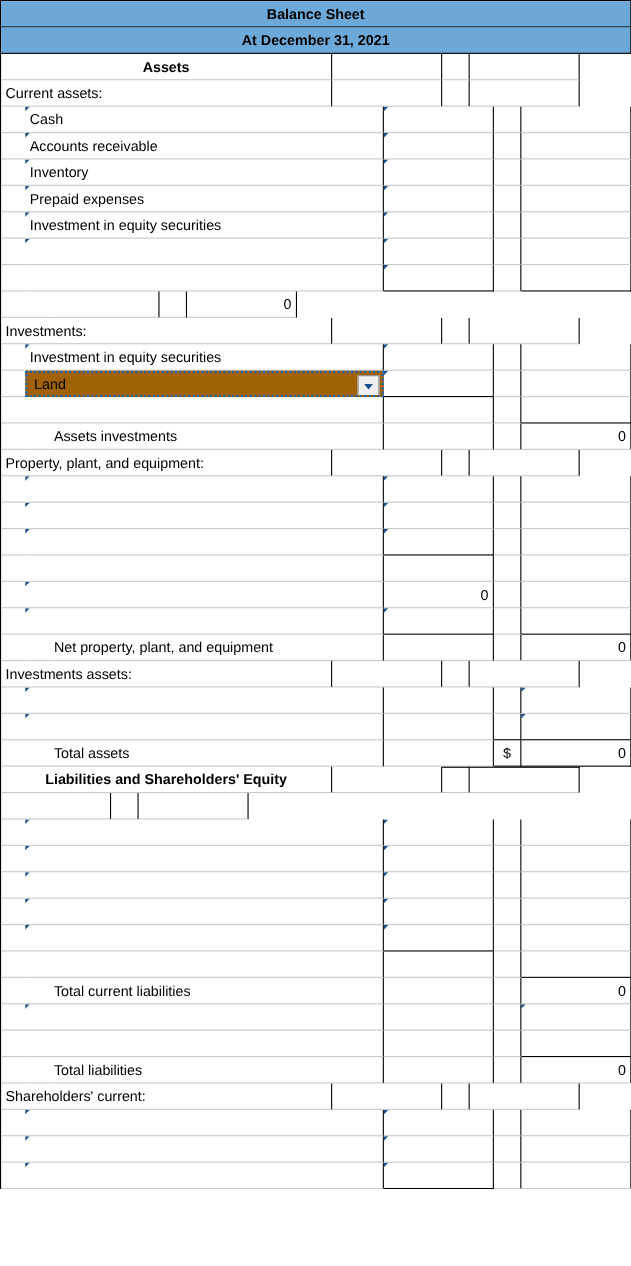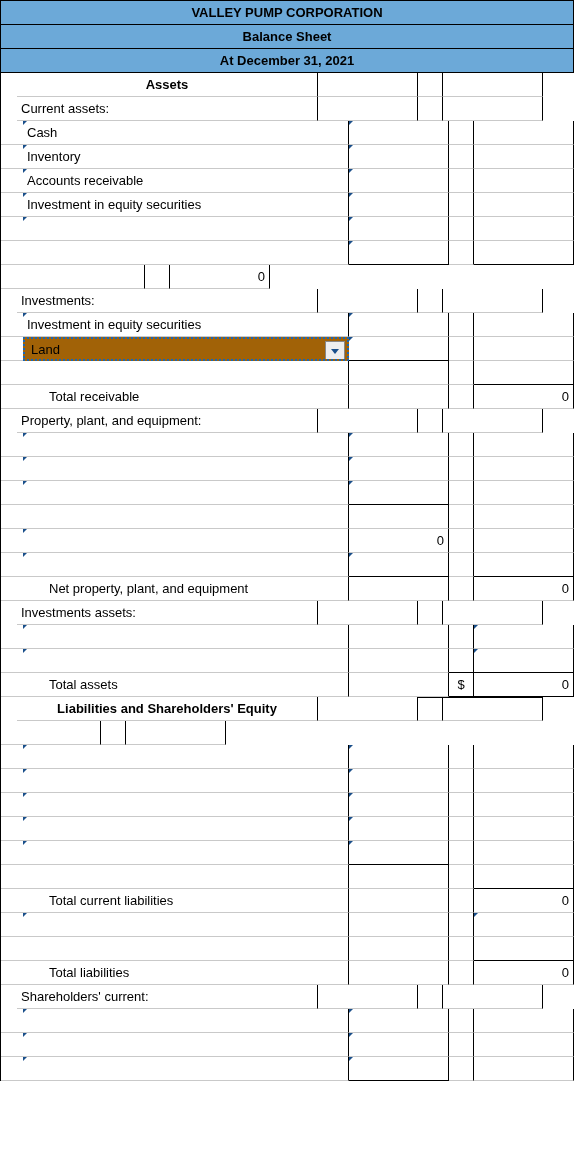--- a/index.html
+++ b/index.html
@@ -40,21 +40,21 @@
   }
   .section {
     font-weight: bold;
     justify-content: center;
     border-bottom: 1px solid #c9c9c9;
   }
   .bb { border-bottom: 1px solid #000 !important; }
   .num { justify-content: flex-end; }
   .c-ind2 { width: 22px; border-right: none; }
   .c-label { flex: 1 1 auto; }
-  .c-labelwide { width: 301px; margin-left: 16px; }
+  .c-labelwide { width: 301px; }
   .c-amt1 { width: 100px; }
   .c-amt2s { width: 25px; }
   .c-amt2 { width: 100px; }
   .tick {
     position: absolute;
     left: -1px;
     top: 0;
     width: 0;
     height: 0;
     border-top: 5px solid #1a4f8a;
@@ -84,23 +84,20 @@
     border-top: 5px solid #1a4f8a;
   }
   .noleft { border-left: none; }
 </style>
 </head>
 <body>
 
 <div class="sheet">
 
   <div class="row">
-      <div class="cell hdr" style="flex:1">VALLEY PUMP CORPORATION</div>
-    </div>
-  <div class="row">
       <div class="cell hdr" style="flex:1">Balance Sheet</div>
     </div>
   <div class="row">
       <div class="cell hdr" style="flex:1">At December 31, 2021</div>
     </div>
 
   <div class="row">
     <div class="cell section c-labelwide">Assets</div>
     <div class="cell c-amt1"></div>
     <div class="cell c-amt2s"></div>
@@ -124,42 +121,54 @@
         <span class="tick"></span>
       </div>
     <div class="cell c-amt2s"></div>
     <div class="cell c-amt2"></div>
   </div>
 
   <div class="row">
     <div class="cell c-ind2"></div>
     <div class="cell c-label">
         <span class="tick"></span>
+        <span>Accounts receivable</span>
+      </div>
+    <div class="cell c-amt1">
+        <span class="tick"></span>
+      </div>
+    <div class="cell c-amt2s"></div>
+    <div class="cell c-amt2"></div>
+  </div>
+
+  <div class="row">
+    <div class="cell c-ind2"></div>
+    <div class="cell c-label">
+        <span class="tick"></span>
         <span>Inventory</span>
       </div>
     <div class="cell c-amt1">
         <span class="tick"></span>
       </div>
     <div class="cell c-amt2s"></div>
     <div class="cell c-amt2"></div>
   </div>
 
   <div class="row">
     <div class="cell c-ind2"></div>
     <div class="cell c-label">
         <span class="tick"></span>
-        <span>Accounts receivable</span>
-      </div>
-    <div class="cell c-amt1">
-        <span class="tick"></span>
-      </div>
-    <div class="cell c-amt2s"></div>
-    <div class="cell c-amt2"></div>
-  </div>
-
+        <span>Prepaid expenses</span>
+      </div>
+    <div class="cell c-amt1">
+        <span class="tick"></span>
+      </div>
+    <div class="cell c-amt2s"></div>
+    <div class="cell c-amt2"></div>
+  </div>
 
   <div class="row">
     <div class="cell c-ind2"></div>
     <div class="cell c-label">
         <span class="tick"></span>
         <span>Investment in equity securities</span>
       </div>
     <div class="cell c-amt1">
         <span class="tick"></span>
       </div>
@@ -234,21 +243,21 @@
     <div class="cell c-ind2"></div>
     <div class="cell c-label"></div>
     <div class="cell c-amt1"></div>
     <div class="cell c-amt2s"></div>
     <div class="cell c-amt2 bb"></div>
   </div>
 
   <div class="row">
     <div class="cell c-ind2"></div>
     <div class="cell c-ind2"></div>
-    <div class="cell c-label noleft">Total receivable</div>
+    <div class="cell c-label noleft">Assets investments</div>
     <div class="cell c-amt1"></div>
     <div class="cell c-amt2s"></div>
     <div class="cell c-amt2 num">0</div>
   </div>
 
   <div class="row">
     <div class="cell c-labelwide">Property, plant, and equipment:</div>
     <div class="cell c-amt1"></div>
     <div class="cell c-amt2s"></div>
     <div class="cell c-amt2"></div>

